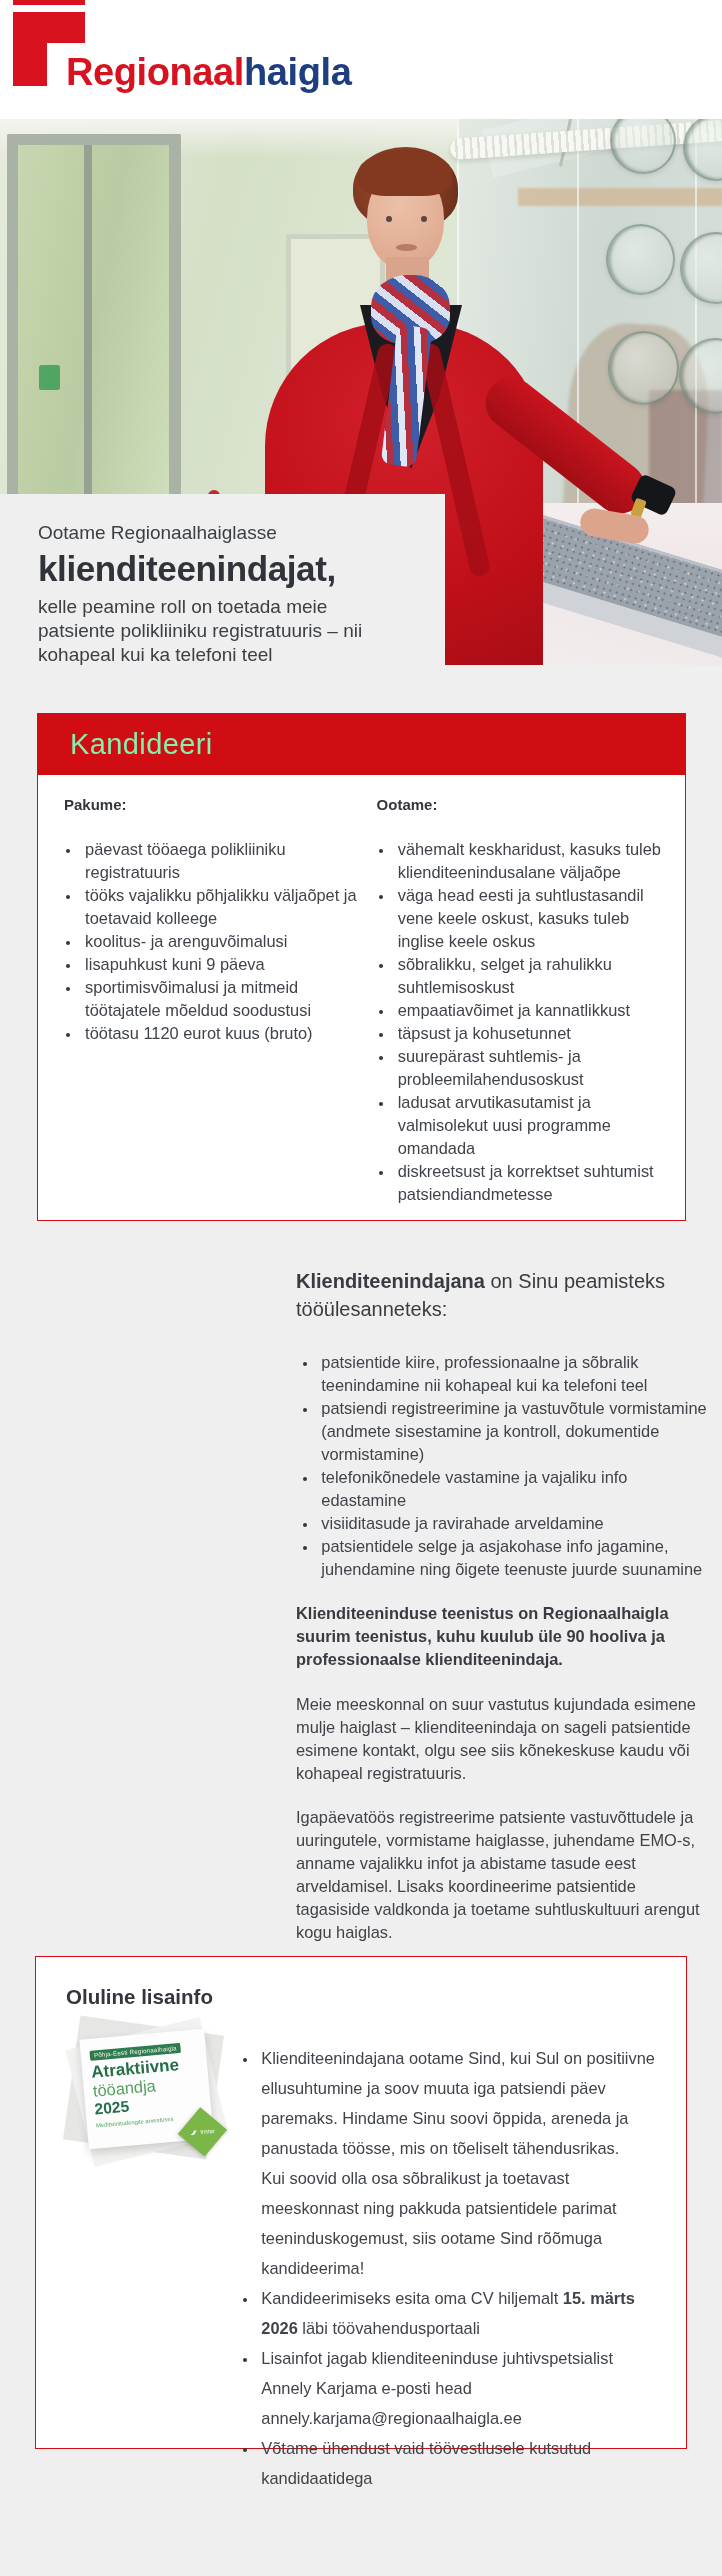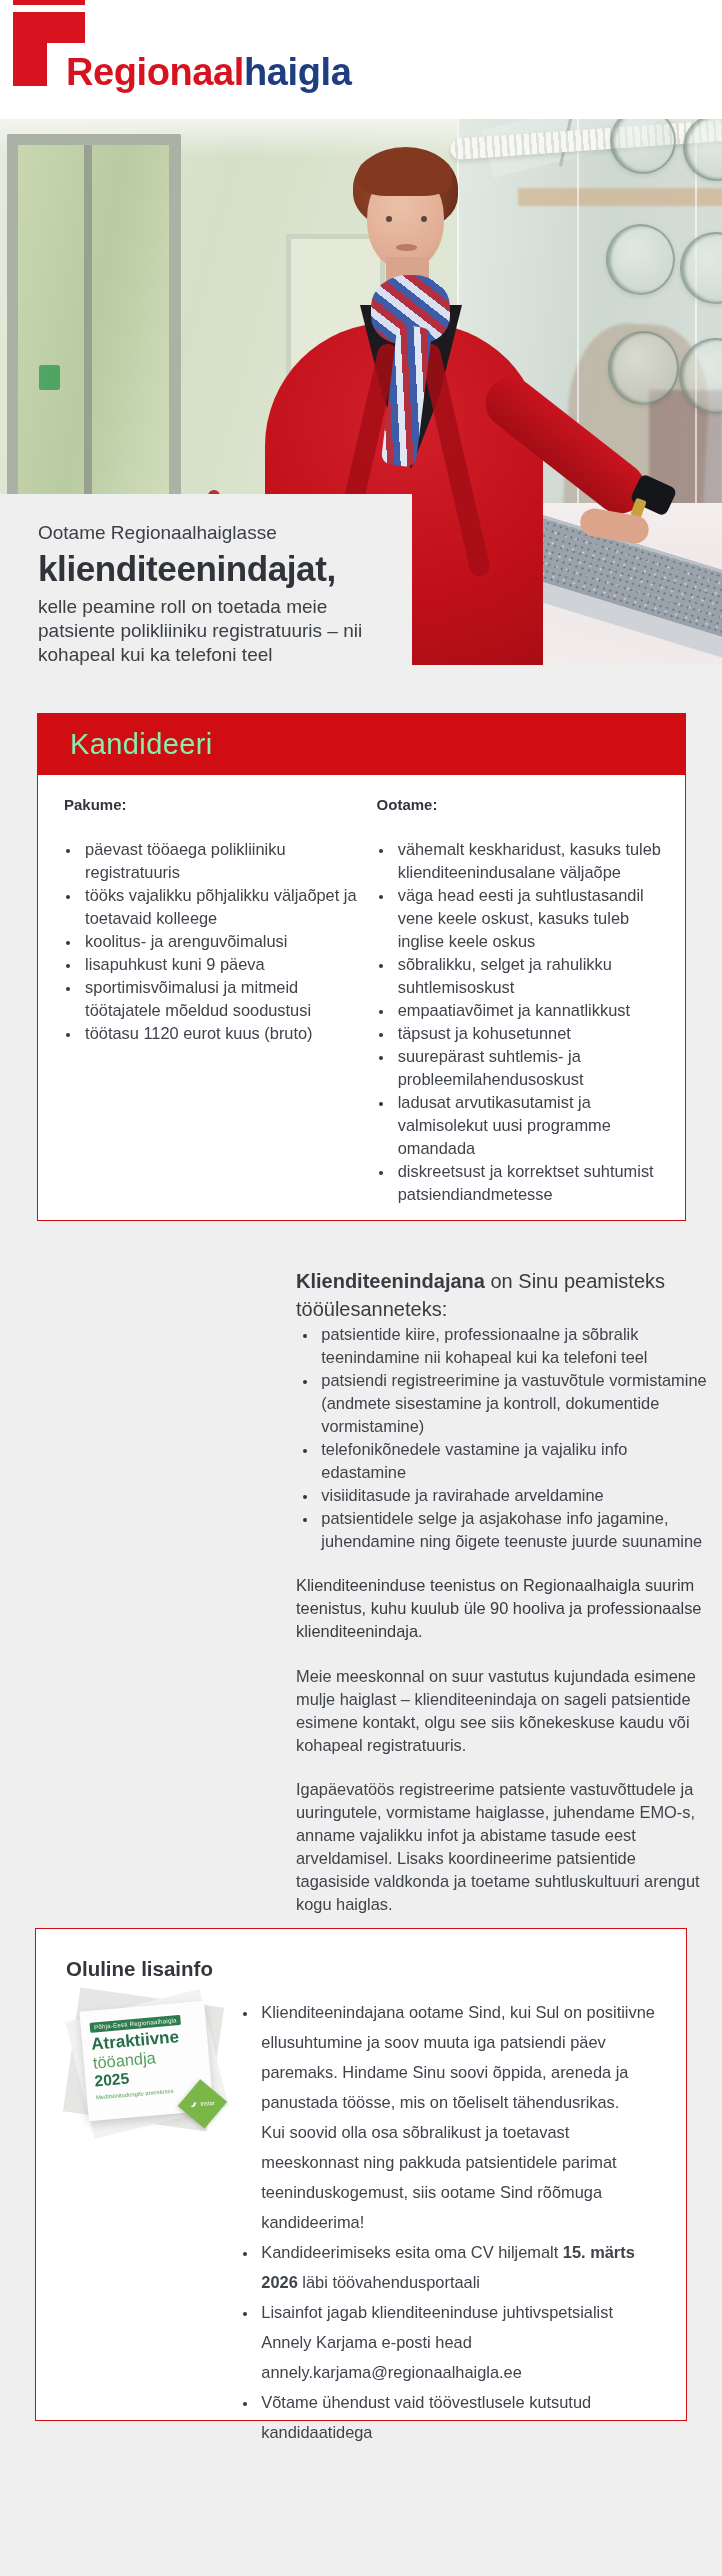--- a/index.html
+++ b/index.html
@@ -78,21 +78,21 @@
     background:radial-gradient(circle at 50% 28%,#d2202c,#c11019 60%,#a90d15)}
   .ph-lapel{width:20px;height:238px;background:#a50d15;border-radius:10px;opacity:.85}
   .ph-arm{left:491px;top:243px;width:189px;height:51px;border-radius:25.5px;transform:rotate(38deg);transform-origin:left center;
     background:linear-gradient(#c8141f,#a30d15)}
   .ph-cuff{left:634px;top:361px;width:39px;height:30px;background:#14161a;border-radius:6.6px;transform:rotate(25deg)}
   .ph-watch{left:633px;top:380px;width:10.7px;height:18px;background:#c9a23f;border-radius:2.5px;transform:rotate(20deg)}
   .ph-hand{left:580px;top:393px;width:69px;height:28px;background:#dca58b;border-radius:15px;transform:rotate(10deg)}
   .z1{z-index:1}.z2{z-index:2}.z3{z-index:3}.z4{z-index:4}
 
   
-  .intro-card{position:absolute;z-index:6;left:0;top:375px;width:412px;height:171px;
+  .intro-card{position:absolute;z-index:6;left:0;top:375px;width:445px;height:171px;
     background:var(--page-bg);padding:28px 38px 0 38px}
   .intro-line{font-size:19px;color:#3b4046}
   .intro-headline{font-size:35px;line-height:1.14;font-weight:700;color:#30343a;letter-spacing:-0.4px;margin:5px 0 6.6px}
   .intro-sub{font-size:19px;line-height:1.24;color:#3b4046}
 
   
   .banner{margin:48px 37px 0;height:62px;background:var(--accent-red);
     display:flex;align-items:center;padding-left:33px}
   .banner-label{color:#86efac;font-size:29px;font-weight:400;letter-spacing:0.4px}
 
@@ -104,45 +104,45 @@
   .offer-col-right{flex:1;padding-left:6.6px}
   .offer-title{font-size:15px;font-weight:700;color:#33373d}
   .offer-box ul{margin-top:25px;padding-left:17px}
   .offer-box li{font-size:16.4px;line-height:23px;padding-left:4.1px}
   li::marker{color:#33373d;font-size:.85em}
 
   
   .duties{margin:46px 12.3px 0 296px;width:415px}
   .duties-heading{font-size:20px;line-height:28px;font-weight:400;color:#383c42}
   .duties-heading .hb{font-weight:700}
-  .duties ul{padding-left:22px}
+  .duties ul{margin-top:28px;padding-left:22px}
   .duties li{font-size:16.4px;line-height:23px;padding-left:3.3px}
   .duties p{font-size:16.4px;line-height:23px;margin-top:21.4px}
-  .p-bold{font-weight:400;color:#383c42}
+  .p-bold{font-weight:700;color:#383c42}
 
   
   .info-box{margin:11.5px 36px 0 35px;height:493px;background:#ffffff;border:1.6px solid var(--accent-red);
     padding:28px 21.4px 0 30px}
   .info-title{font-size:20.5px;font-weight:700;color:#33373d}
   .info-row{display:flex;margin-top:15px}
   .badge-wrap{width:174px;flex:none;position:relative;height:148px}
   .badge-fold1{position:absolute;left:5px;top:1.6px;width:145px;height:125px;background:#e6e6e5;transform:rotate(8deg)}
   .badge-fold2{position:absolute;left:11.5px;top:8.2px;width:138px;height:120px;background:#f2f2f1;transform:rotate(-14deg)}
   .badge-card{position:absolute;left:18px;top:10px;width:125px;height:110px;background:#fdfdfd;
     transform:rotate(-5deg);box-shadow:0 4.1px 10px rgba(0,0,0,.16);padding:7.4px 0 0 9px}
   .badge-pill{display:inline-block;background:#2e7c4e;color:#f2f7ef;font-size:6.2px;letter-spacing:0.2px;
     padding:1.6px 4.1px;border-radius:1.6px}
   .badge-t1{font-size:17px;font-weight:700;color:var(--green-dark);line-height:1.1;margin-top:2.5px}
   .badge-t2{font-size:16.4px;color:var(--green-mid);line-height:1.0}
   .badge-year{font-size:15.6px;font-weight:700;color:var(--green-dark);margin:1.6px 0 4.1px}
   .badge-cat{font-size:5.8px;color:var(--green-mid)}
   .badge-diamond{position:absolute;right:-6.6px;bottom:-10px;width:35px;height:35px;background:var(--green-light);
     transform:rotate(45deg);box-shadow:0 1.6px 4.1px rgba(0,0,0,.2);display:flex;align-items:center;justify-content:center}
   .badge-diamond .inner{transform:rotate(-45deg);display:flex;align-items:center;gap:1.6px;color:#fff;font-size:5.8px}
-  .info-list{flex:1;padding-left:18px;margin-top:1px}
+  .info-list{flex:1;padding-left:18px;margin-top:19px}
   .info-list li{font-size:16.4px;line-height:30px;padding-left:3.3px}
 </style>
 </head>
 <body>
 
 <header class="site-header">
   <div class="logo">
     <div class="lm-strip"></div>
     <div class="lm-top"></div>
     <div class="lm-bar"></div>

